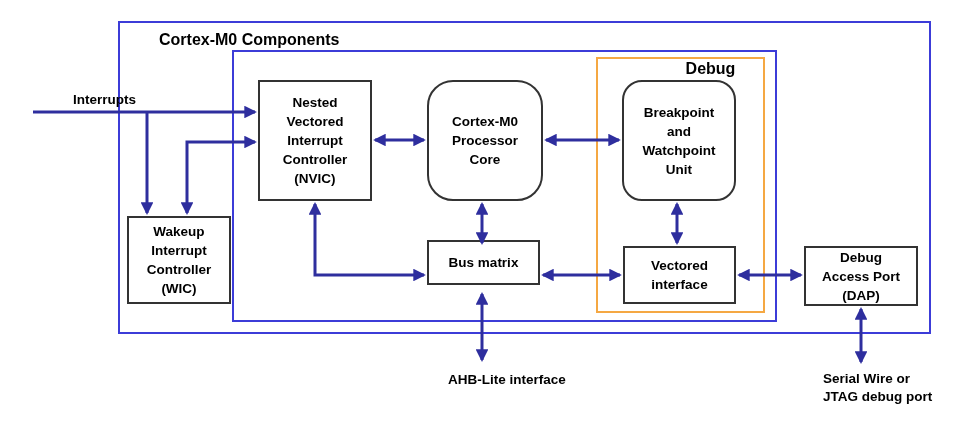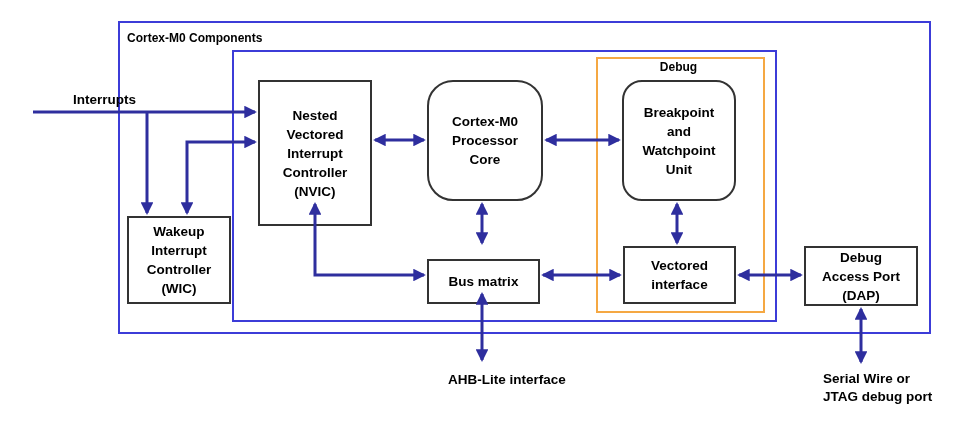--- a/index.html
+++ b/index.html
@@ -3,21 +3,21 @@
 <meta charset="utf-8">
 <style>
   html,body{margin:0;padding:0;background:#ffffff;}
   #canvas{
     position:relative;width:972px;height:428px;background:#ffffff;
     font-family:"Liberation Sans",sans-serif;font-weight:bold;color:#000;
     overflow:hidden;
   }
   .container{position:absolute;border:2px solid var(--c-blue,#3c3cd8);background:transparent;}
   .container.debug{border-color:var(--c-orange,#f5a843);}
-  .container-label{position:absolute;font-size:12px;white-space:nowrap;color:var(--c-text,#000);}
+  .container-label{position:absolute;font-size:16px;white-space:nowrap;color:var(--c-text,#000);margin-left:32px;}
   .node{
     position:absolute;background:#ffffff;border:2px solid var(--c-node_border,#333333);
     display:flex;align-items:center;justify-content:center;text-align:center;
     font-size:13.5px;line-height:19px;white-space:pre-line;color:var(--c-text,#000);
     box-sizing:border-box;
   }
   .ext-label{position:absolute;font-size:13.5px;line-height:18px;white-space:pre-line;color:var(--c-text,#000);margin-left:38px;}
   #wires{position:absolute;left:0;top:0;width:972px;height:428px;pointer-events:none;z-index:5;}
   .arrow{stroke:var(--c-arrow,#2e2e9e);stroke-width:3;fill:none;}
   .ah{fill:var(--c-arrow,#2e2e9e);}
@@ -28,37 +28,37 @@
 
 <div id="canvas">
 
   <div class="container z1" style="left:118px;top:21px;width:809px;height:309px;"></div>
   <div class="container z1" style="left:232px;top:50px;width:541px;height:268px;"></div>
   <div class="container debug z1" style="left:596px;top:57px;width:165px;height:252px;"></div>
 
   <div class="container-label z2" style="left:127px;top:31px;">Cortex-M0 Components</div>
   <div class="container-label z2" style="left:596px;top:60px;width:165px;text-align:center;">Debug</div>
 
-  <div class="node z2" style="left:258px;top:80px;width:114px;height:146px;">Nested
+  <div class="node z2" style="left:258px;top:80px;width:114px;height:121px;">Nested
 Vectored
 Interrupt
 Controller
 (NVIC)</div>
   <div class="node z2" style="left:427px;top:80px;width:116px;height:121px;border-radius:26px;">Cortex-M0
 Processor
 Core</div>
   <div class="node z2" style="left:622px;top:80px;width:114px;height:121px;border-radius:20px;">Breakpoint
 and
 Watchpoint
 Unit</div>
   <div class="node z2" style="left:127px;top:216px;width:104px;height:88px;">Wakeup
 Interrupt
 Controller
 (WIC)</div>
-  <div class="node z2" style="left:427px;top:259px;width:113px;height:45px;">Bus matrix</div>
+  <div class="node z2" style="left:427px;top:240px;width:113px;height:45px;">Bus matrix</div>
   <div class="node z2" style="left:623px;top:246px;width:113px;height:58px;">Vectored
 interface</div>
   <div class="node z2" style="left:804px;top:246px;width:114px;height:60px;">Debug
 Access Port
 (DAP)</div>
 
   <div class="ext-label z2" style="left:35px;top:91px;">Interrupts</div>
   <div class="ext-label z2" style="left:410px;top:371px;">AHB-Lite interface</div>
   <div class="ext-label z2" style="left:785px;top:370px;">Serial Wire or
 JTAG debug port</div>

